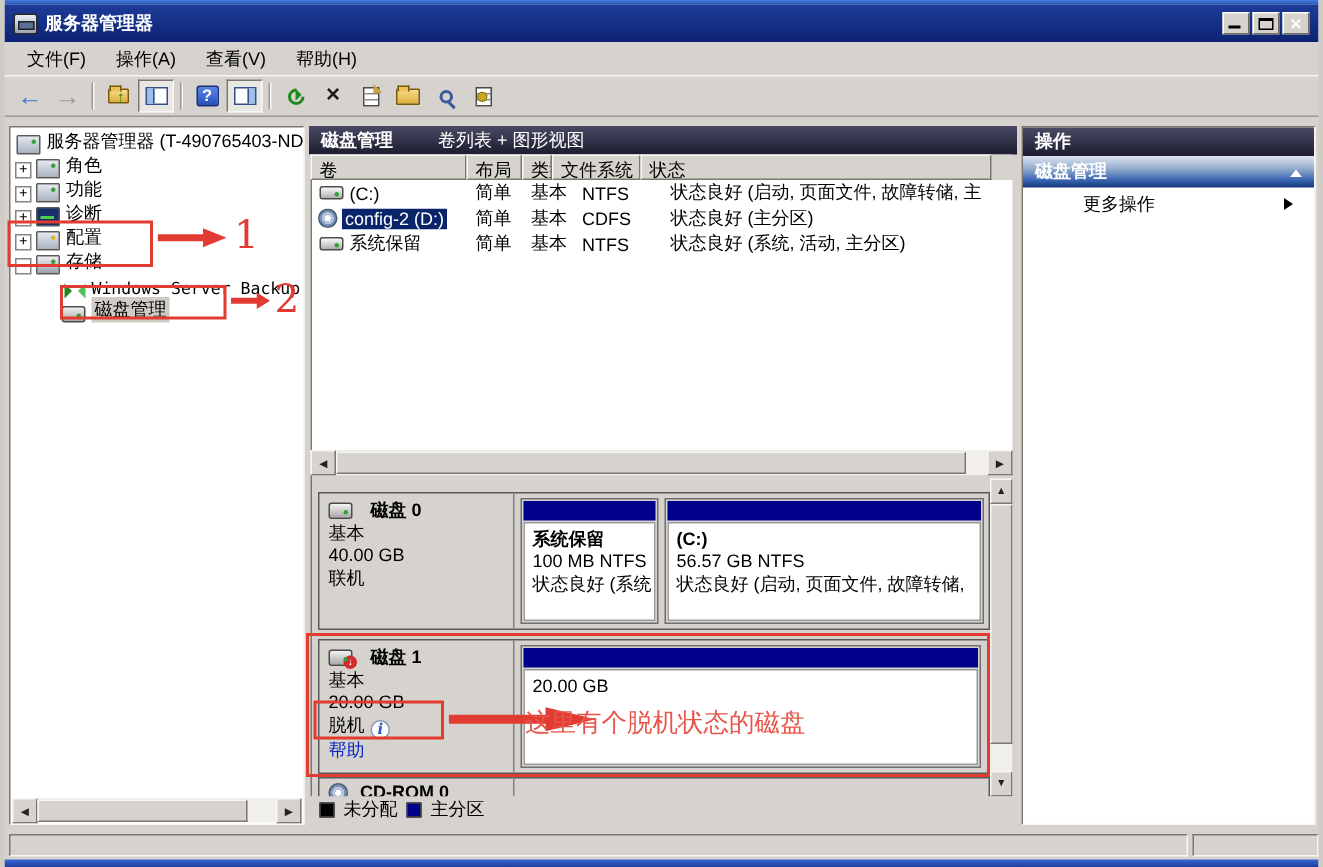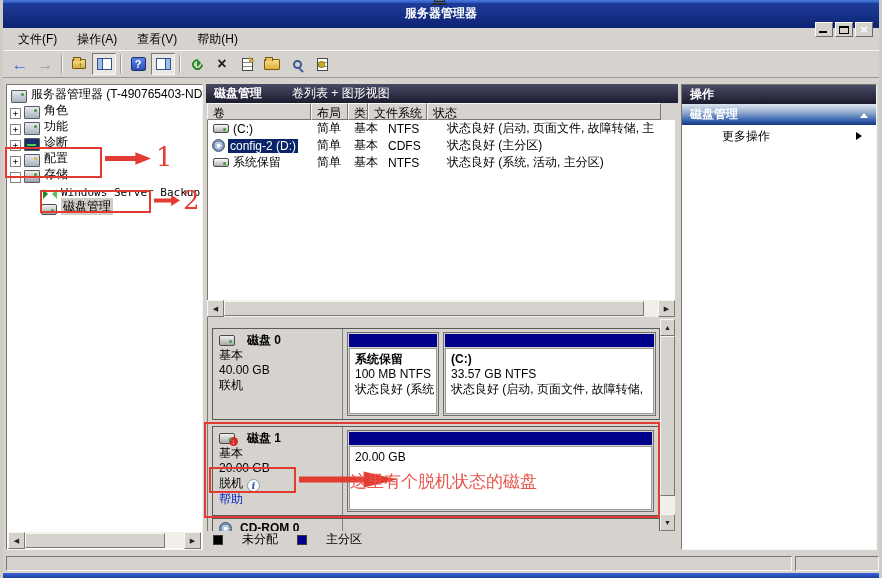--- a/index.html
+++ b/index.html
@@ -4,21 +4,21 @@
 <style>
   html,body{margin:0;padding:0;background:#fff;}
   *{box-sizing:border-box;}
   body{font-family:"Liberation Sans","DejaVu Sans",sans-serif;font-size:12px;color:#000;}
   .abs{position:absolute;}
   #frame{position:relative;width:882px;height:578px;background:#d6d3ce;overflow:hidden;
          border-left:3px solid #cfccc6;border-right:3px solid #cfccc6;}
   
   .topstrip{left:0;top:0;width:100%;height:3px;background:linear-gradient(#4a79e0,#2a55b8);}
   .titlebar{left:0;top:3px;width:100%;height:25px;background:linear-gradient(#1d3c99,#0d2373);
-            display:flex;align-items:center;padding:0 6px;color:#fff;font-weight:bold;flex-direction:column;}
+            display:flex;align-items:center;padding:0 6px;color:#fff;font-weight:bold;}
   .title-ico{width:16px;height:14px;position:relative;margin-right:5px;background:linear-gradient(#e8ecf4,#9aa4b8);
              border:1px solid #2a2a2a;border-radius:2px;}
   .title-ico::after{content:"";position:absolute;left:2px;bottom:2px;width:9px;height:4px;background:#5a6f96;border:1px solid #222;}
   .winbtns{margin-left:auto;display:flex;gap:2px;}
   .wbtn{width:18px;height:15px;background:#d6d3ce;border:1px solid;border-color:#fff #6f6d66 #6f6d66 #fff;
         position:relative;display:flex;align-items:center;justify-content:center;font:bold 11px "DejaVu Sans",sans-serif;line-height:1;}
   .g-min{position:absolute;left:3px;bottom:3px;width:8px;height:2px;background:#000;}
   .g-max{position:absolute;left:3px;top:3px;width:10px;height:8px;border:1px solid #000;border-top-width:2px;}
   .menubar{left:0;top:28px;width:100%;height:22px;display:flex;align-items:center;padding-left:6px;gap:2px;}
   .mitem{padding:3px 9px;}
@@ -88,21 +88,21 @@
   .dparts{flex:1;position:relative;padding:3px 2px;}
   .part{position:absolute;top:3px;bottom:3px;border:1px solid #6f6f6f;background:#d6d3ce;}
   .pbar{height:13px;margin:1px;background:#00008b;}
   .pbody{position:absolute;left:1px;right:1px;top:15px;bottom:1px;background:#fff;border:1px solid #9a9a9a;
          padding:3px 5px;line-height:15px;white-space:nowrap;overflow:hidden;}
   .badge-off{position:absolute;right:-4px;bottom:-3px;width:9px;height:9px;background:#d42a2a;border-radius:50%;color:#fff;
              font-size:7px;line-height:9px;text-align:center;}
   .infobub{display:inline-block;width:13px;height:13px;border-radius:50%;background:#fff;border:1px solid #8a98b8;color:#2a52c8;
            font:italic bold 10px "DejaVu Serif",serif;text-align:center;line-height:12px;vertical-align:-2px;margin-left:4px;}
   .helplink{color:#0a28c8;}
-  .legend{left:204px;top:531px;width:468px;height:17px;background:#d6d3ce;display:flex;align-items:center;gap:19px;padding-left:6px;}
+  .legend{left:204px;top:531px;width:468px;height:17px;background:#d6d3ce;display:flex;align-items:center;gap:6px;padding-left:6px;}
   .lsq{width:10px;height:10px;border:1px solid #3a3a3a;flex:none;}
   
   .apanel{left:678px;top:84px;width:196px;height:466px;background:#fff;border:1px solid;border-color:#7a786f #f7f6f2 #f7f6f2 #7a786f;}
   .abar{height:21px;background:linear-gradient(180deg,#dfe5f0 0%,#93accd 40%,#3d68b4 75%,#16387e 100%);
         color:#fff;font-weight:bold;display:flex;align-items:center;padding:0 8px;}
   .tri-up{width:0;height:0;border:4px solid transparent;border-bottom:5px solid #fff;margin-left:auto;margin-bottom:3px;}
   .tri-right{width:0;height:0;border:4px solid transparent;border-left:6px solid #000;margin-left:auto;}
   .morerow{height:22px;display:flex;align-items:center;padding:0 10px 0 40px;}
   
   .statusbar{left:0;top:553px;width:882px;height:20px;background:#d6d3ce;}
@@ -310,21 +310,21 @@
           <div class="pbody">
             <div style="font-weight:bold">系统保留</div>
             <div>100 MB NTFS</div>
             <div>状态良好 (系统</div>
           </div>
         </div>
         <div class="part" style="left:100px;right:3px;">
           <div class="pbar"></div>
           <div class="pbody">
             <div style="font-weight:bold">(C:)</div>
-            <div>33.57 GB NTFS</div>
+            <div>56.57 GB NTFS</div>
             <div>状态良好 (启动, 页面文件, 故障转储,</div>
           </div>
         </div>
       </div>
     </div>
 
     <div class="dblock" style="top:109px;height:90px;">
       <div class="dleft">
         <div class="dname">
             <span class="dmico" style="position:relative">

